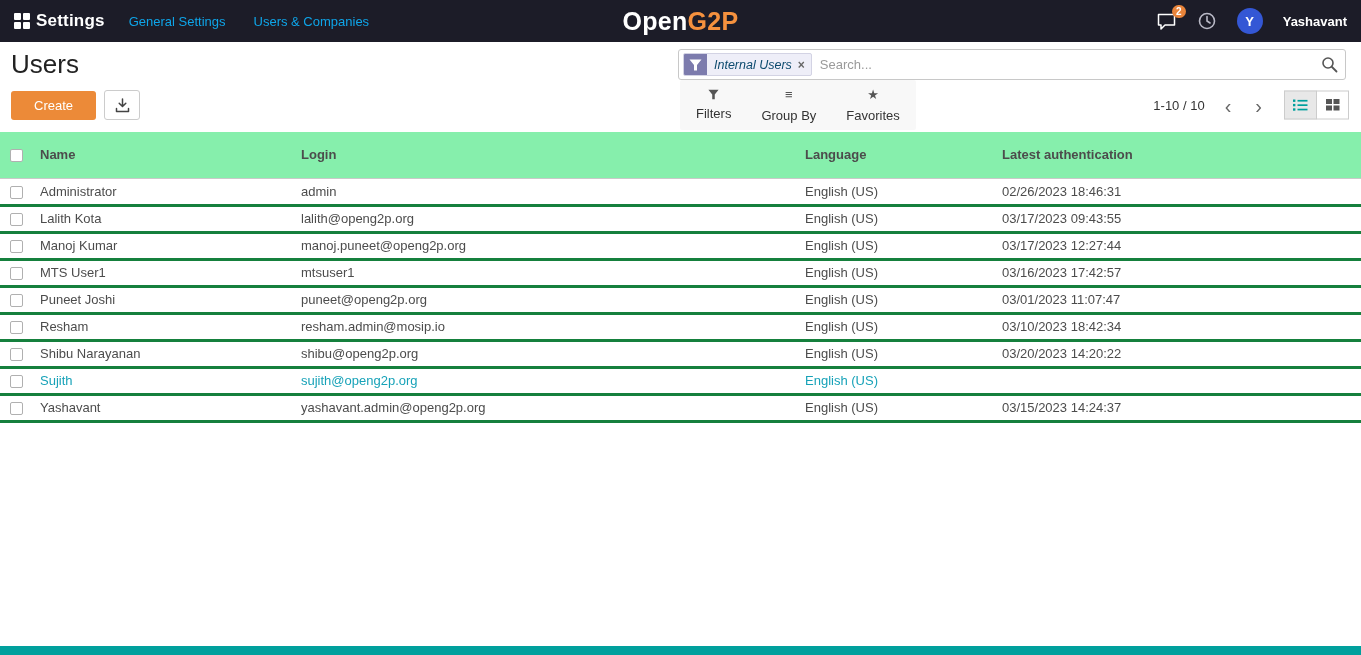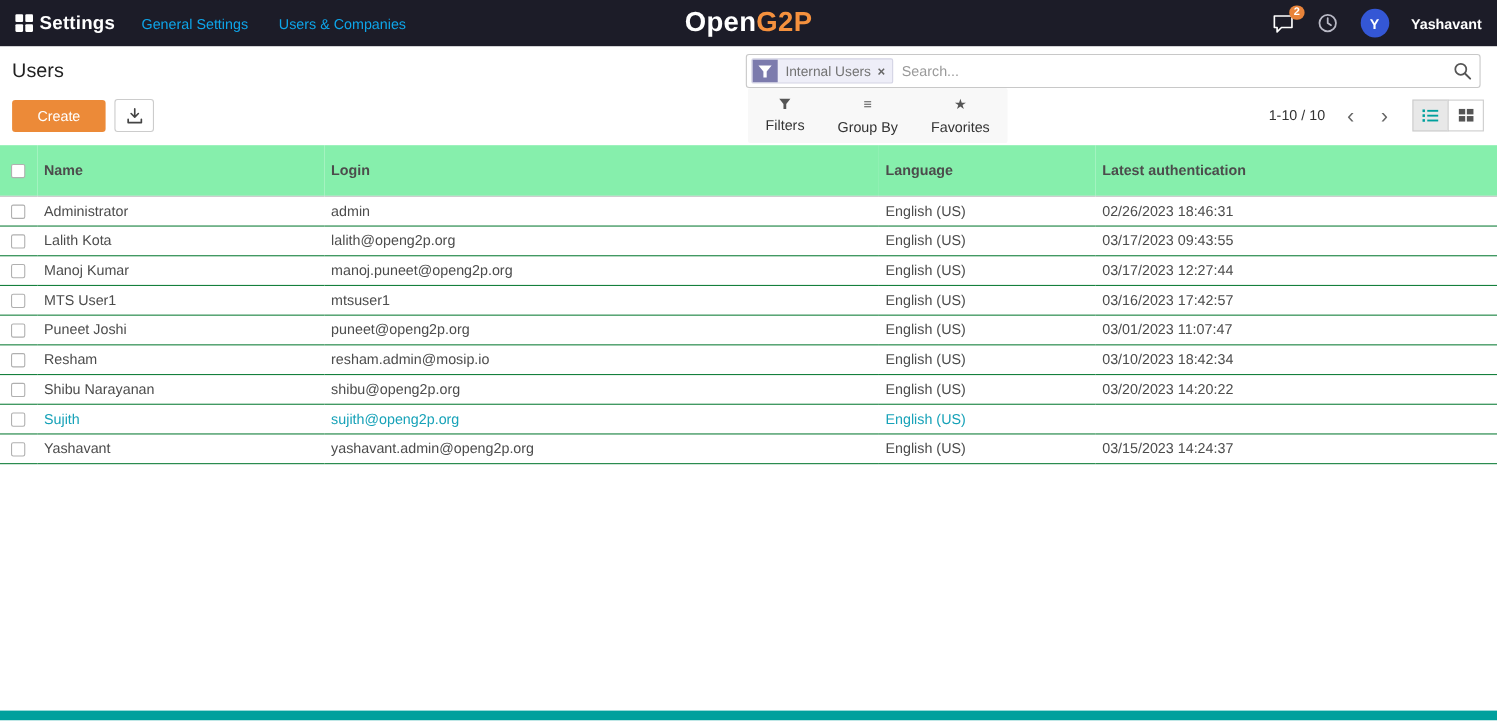--- a/index.html
+++ b/index.html
@@ -55,39 +55,39 @@
     display:flex;align-items:center;justify-content:center;
     font-size:13px;font-weight:bold;cursor:pointer;
   }
   .user-name{font-size:13px;font-weight:bold;cursor:pointer;}
   
   .cp-top{
     height:45px;
     display:flex;align-items:center;justify-content:space-between;
     padding:0 15px 0 11px;
   }
-  .page-title{font-size:18px;font-weight:500;color:#222;}
+  .page-title{font-size:26px;font-weight:500;color:#222;}
   .searchbar{
     width:668px;height:31px;
     border:1px solid #c8c8c8;border-radius:3px;
     display:flex;align-items:center;
     padding-left:4px;background:#fff;
   }
   .facet{
     display:flex;align-items:stretch;height:23px;
     border:1px solid #d3d3e4;border-radius:2px;
     overflow:hidden;background:#eeeef8;flex-shrink:0;
   }
   .facet-icon{
     width:23px;background:var(--purple);
     display:flex;align-items:center;justify-content:center;
   }
   .facet-label{
-    font-size:12.5px;color:#737373;
-    display:flex;align-items:center;padding:0 4px 0 7px;
+    font-size:12.5px;color:#0c4a6e;
+    display:flex;align-items:center;padding:0 4px 0 7px;font-style:italic;
   }
   .facet-remove{
     font-size:12px;color:#666;font-weight:bold;
     display:flex;align-items:center;padding:0 6px 0 2px;cursor:pointer;
   }
   .search-input{
     flex:1;border:none;outline:none;
     font-family:"Liberation Sans", sans-serif;
     font-size:13px;color:#555;padding:0 8px;background:transparent;
   }
@@ -142,21 +142,21 @@
     font-size:13px;margin-top:9px;
   }
   .list-table th{
     background:#86efac;
     text-align:left;font-weight:bold;color:#4c4c4c;
     height:46px;padding:0 6px;
     border-bottom:1px solid #c9c9c9;cursor:pointer;
   }
   .list-table td{
     height:27px;padding:0 6px;
-    border-bottom:1px solid #15803d;
+    border-bottom:3px solid #15803d;
     color:#4c4c4c;cursor:pointer;
     white-space:nowrap;overflow:hidden;
   }
   .cell-check{padding-left:10px !important;width:34px;}
   .checkbox{
     display:inline-block;width:13px;height:13px;
     border:1px solid #b0b0b0;border-radius:2px;background:#fff;
     vertical-align:middle;cursor:pointer;
   }
   tr.row-teal td{color:var(--highlight-row);}

